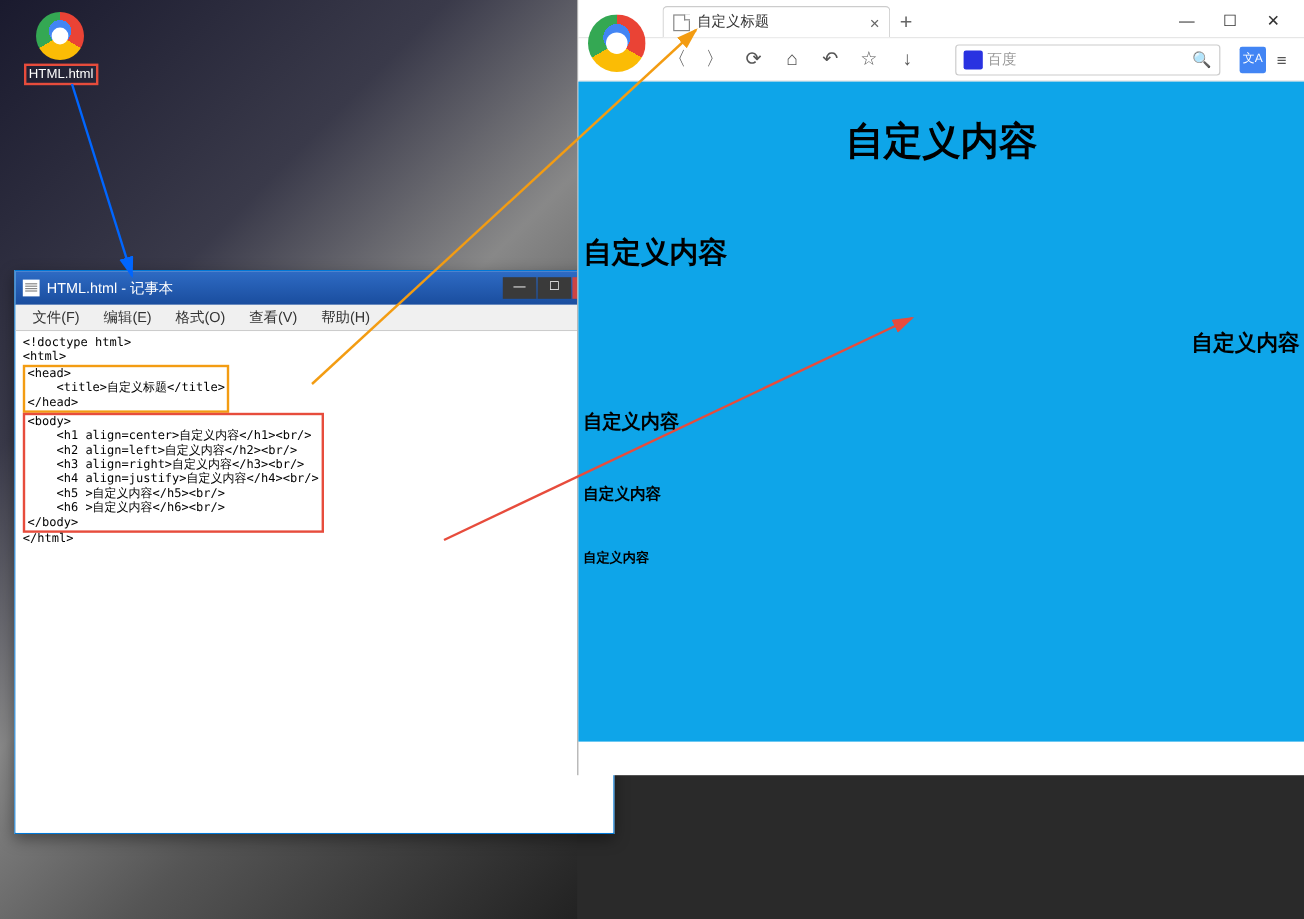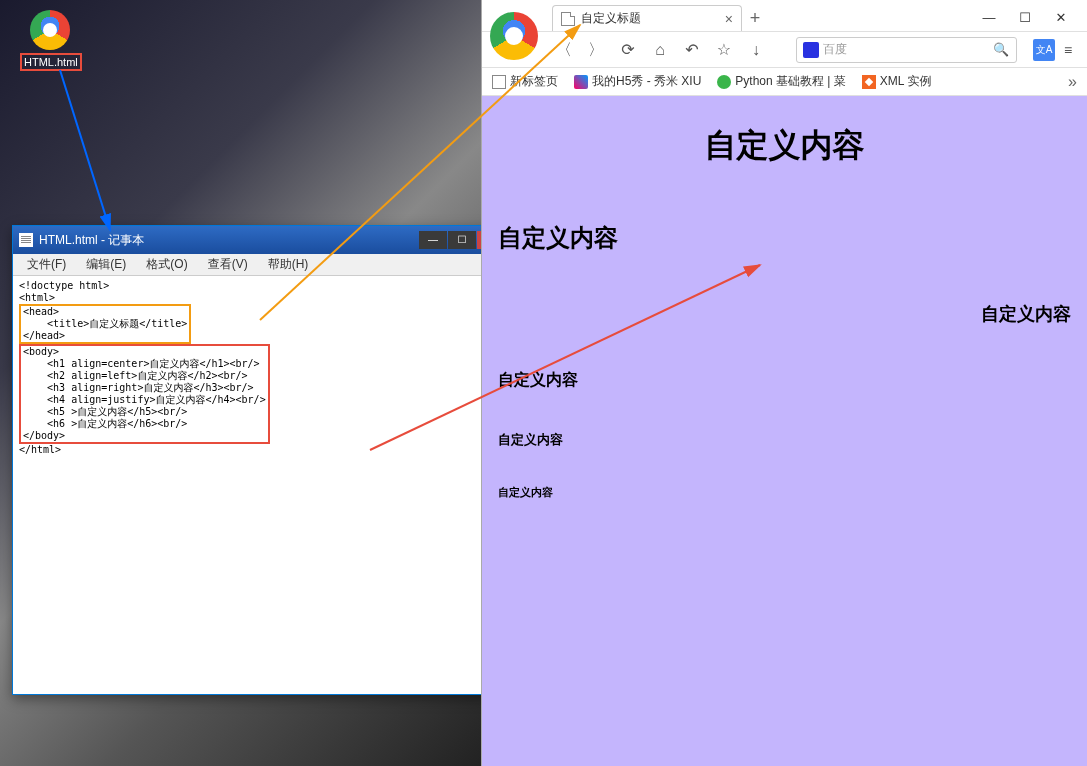--- a/index.html
+++ b/index.html
@@ -129,21 +129,21 @@
     .highlight-red {
       border: 2px solid #e74c3c;
       display: inline-block;
       padding: 0 2px;
     }
 
     
     .browser {
       position: absolute;
       left: 481px; top: 0;
-      width: 606px; height: 766px;
+      width: 606px; height: 646px;
       background: #fff;
       border-left: 1px solid #aaa;
     }
     .browser-top {
       height: 32px;
       background: #fff;
       display: flex;
       align-items: flex-end;
       border-bottom: 1px solid #e0e0e0;
     }
@@ -320,22 +320,22 @@
       left: 4px; top: 4px;
       transform: rotate(45deg);
     }
     .bk-more {
       margin-left: auto;
       font-size: 16px;
       color: #666;
       cursor: pointer;
     }
     .browser-content {
-      padding: 8px 16px;
-      background: #c4b5fd;
+      padding: 8px 4px;
+      background: #0ea5e9;
       height: calc(100% - 96px);
       overflow: auto;
       font-family: "SimSun", serif;
     }
     .browser-content h1 { text-align: center; font-size: 32px; font-weight: bold; margin: 20px 0; }
     .browser-content h2 { text-align: left; font-size: 24px; font-weight: bold; margin: 16px 0; }
     .browser-content h3 { text-align: right; font-size: 18px; font-weight: bold; margin: 14px 0; }
     .browser-content h4 { text-align: justify; font-size: 16px; font-weight: bold; margin: 12px 0; }
     .browser-content h5 { font-size: 13px; font-weight: bold; margin: 10px 0; }
     .browser-content h6 { font-size: 11px; font-weight: bold; margin: 8px 0; }
@@ -418,39 +418,20 @@
     <div class="address-bar">
       <span class="baidu-icon"></span>
       <span>百度</span>
       <span class="search-icon">🔍</span>
     </div>
     <div class="toolbar-right">
       <span class="toolbar-icon translate-icon">文A</span>
       <span class="toolbar-icon">≡</span>
     </div>
   </div>
-  <div class="bookmarks-bar">
-    <div class="bk-item">
-      <span class="bk-icon doc"></span>
-      <span>新标签页</span>
-    </div>
-    <div class="bk-item">
-      <span class="bk-icon xiumi"></span>
-      <span>我的H5秀 - 秀米 XIU</span>
-    </div>
-    <div class="bk-item">
-      <span class="bk-icon python"></span>
-      <span>Python 基础教程 | 菜</span>
-    </div>
-    <div class="bk-item">
-      <span class="bk-icon xml"></span>
-      <span>XML 实例</span>
-    </div>
-    <span class="bk-more">»</span>
-  </div>
   <div class="browser-content">
     <h1>自定义内容</h1><br>
     <h2>自定义内容</h2><br>
     <h3>自定义内容</h3><br>
     <h4>自定义内容</h4><br>
     <h5>自定义内容</h5><br>
     <h6>自定义内容</h6><br>
   </div>
 </div>
 

